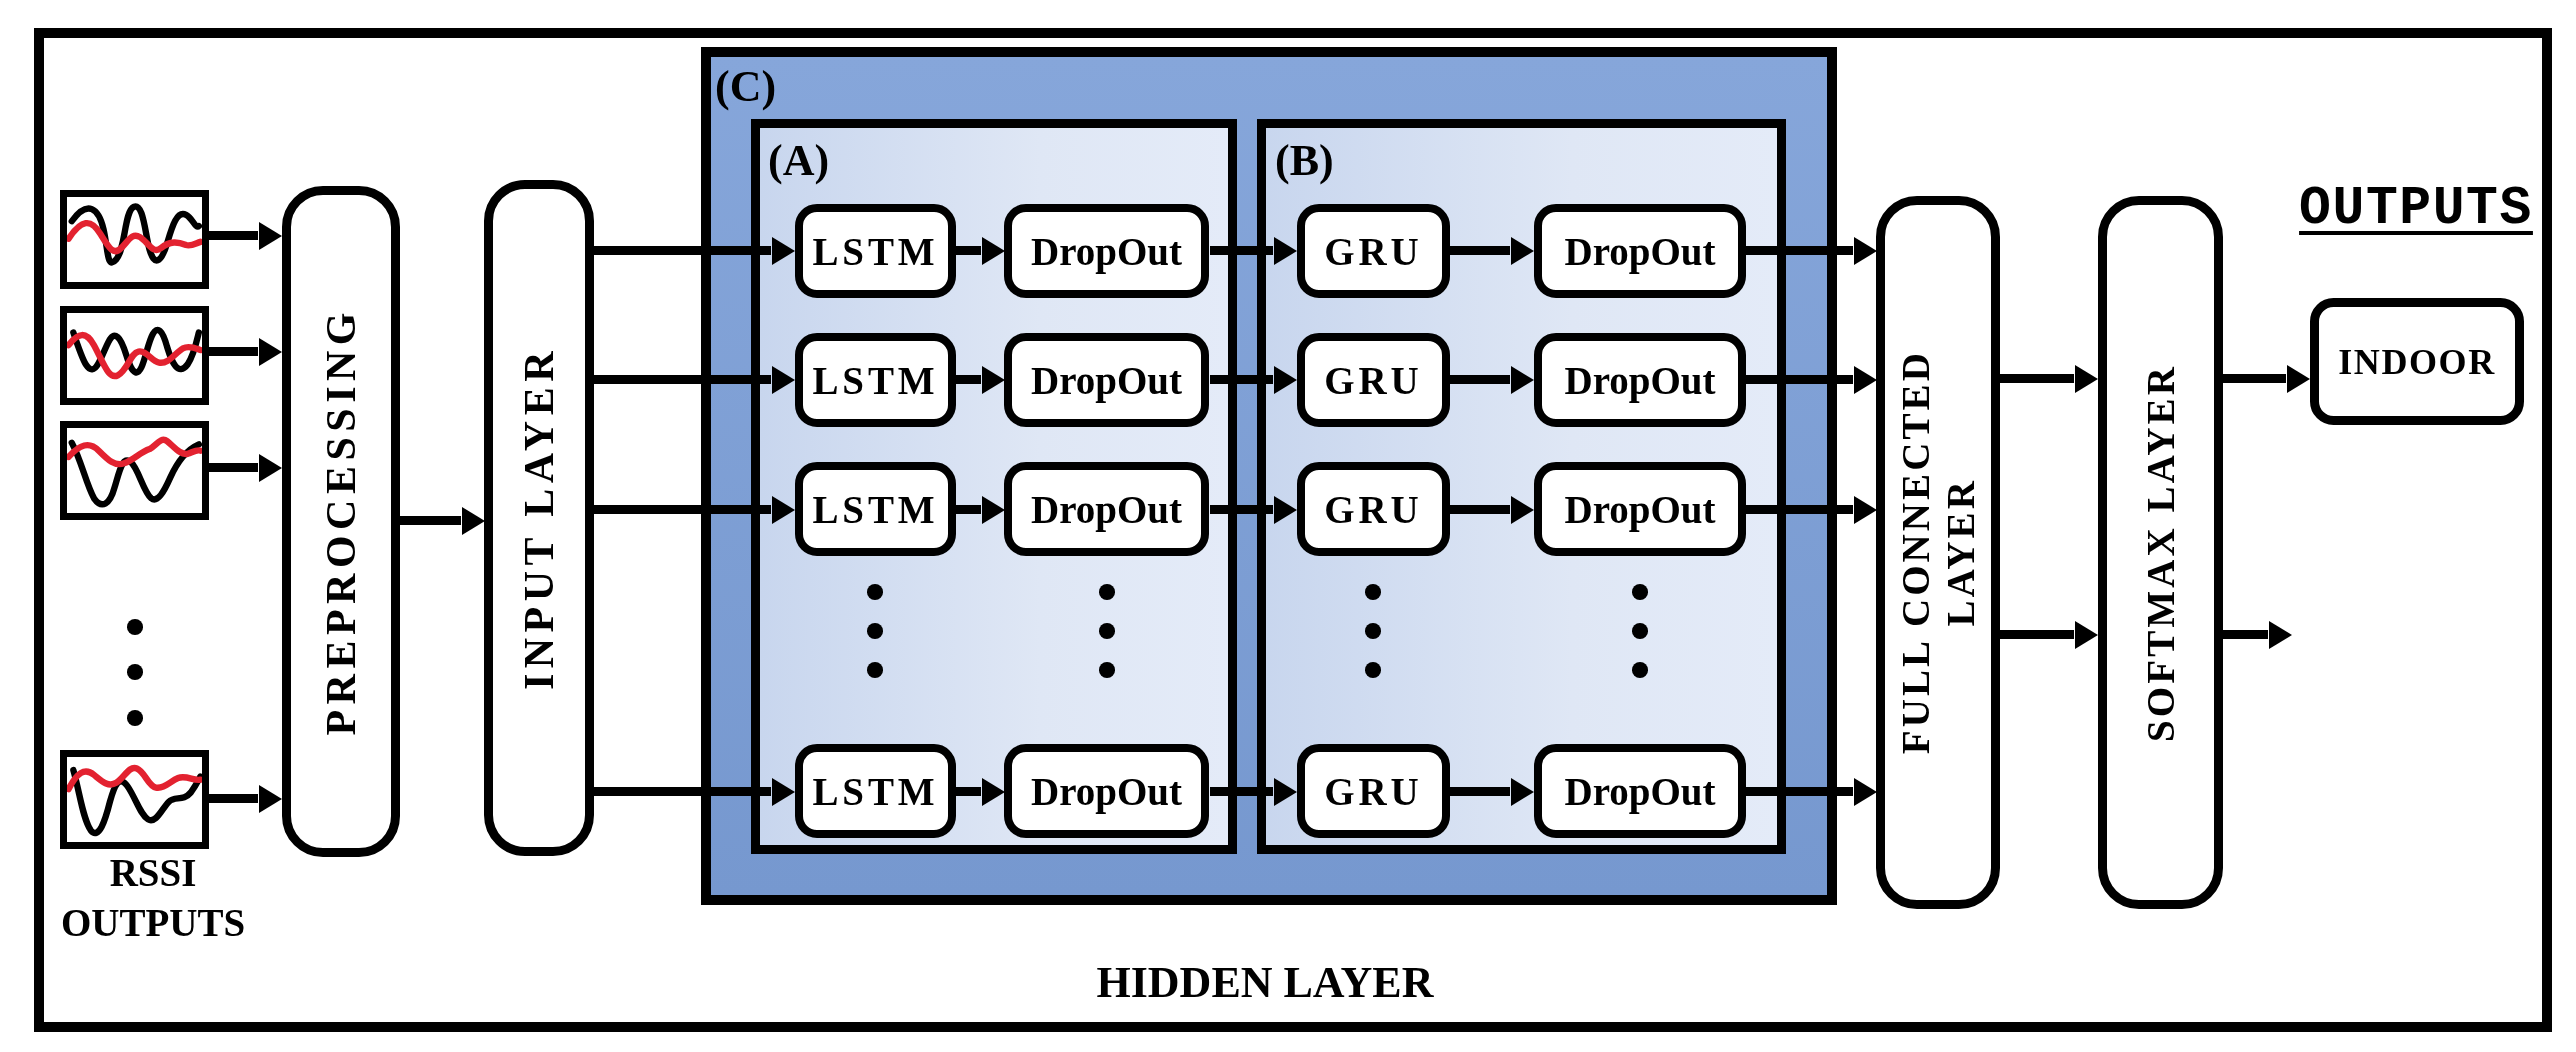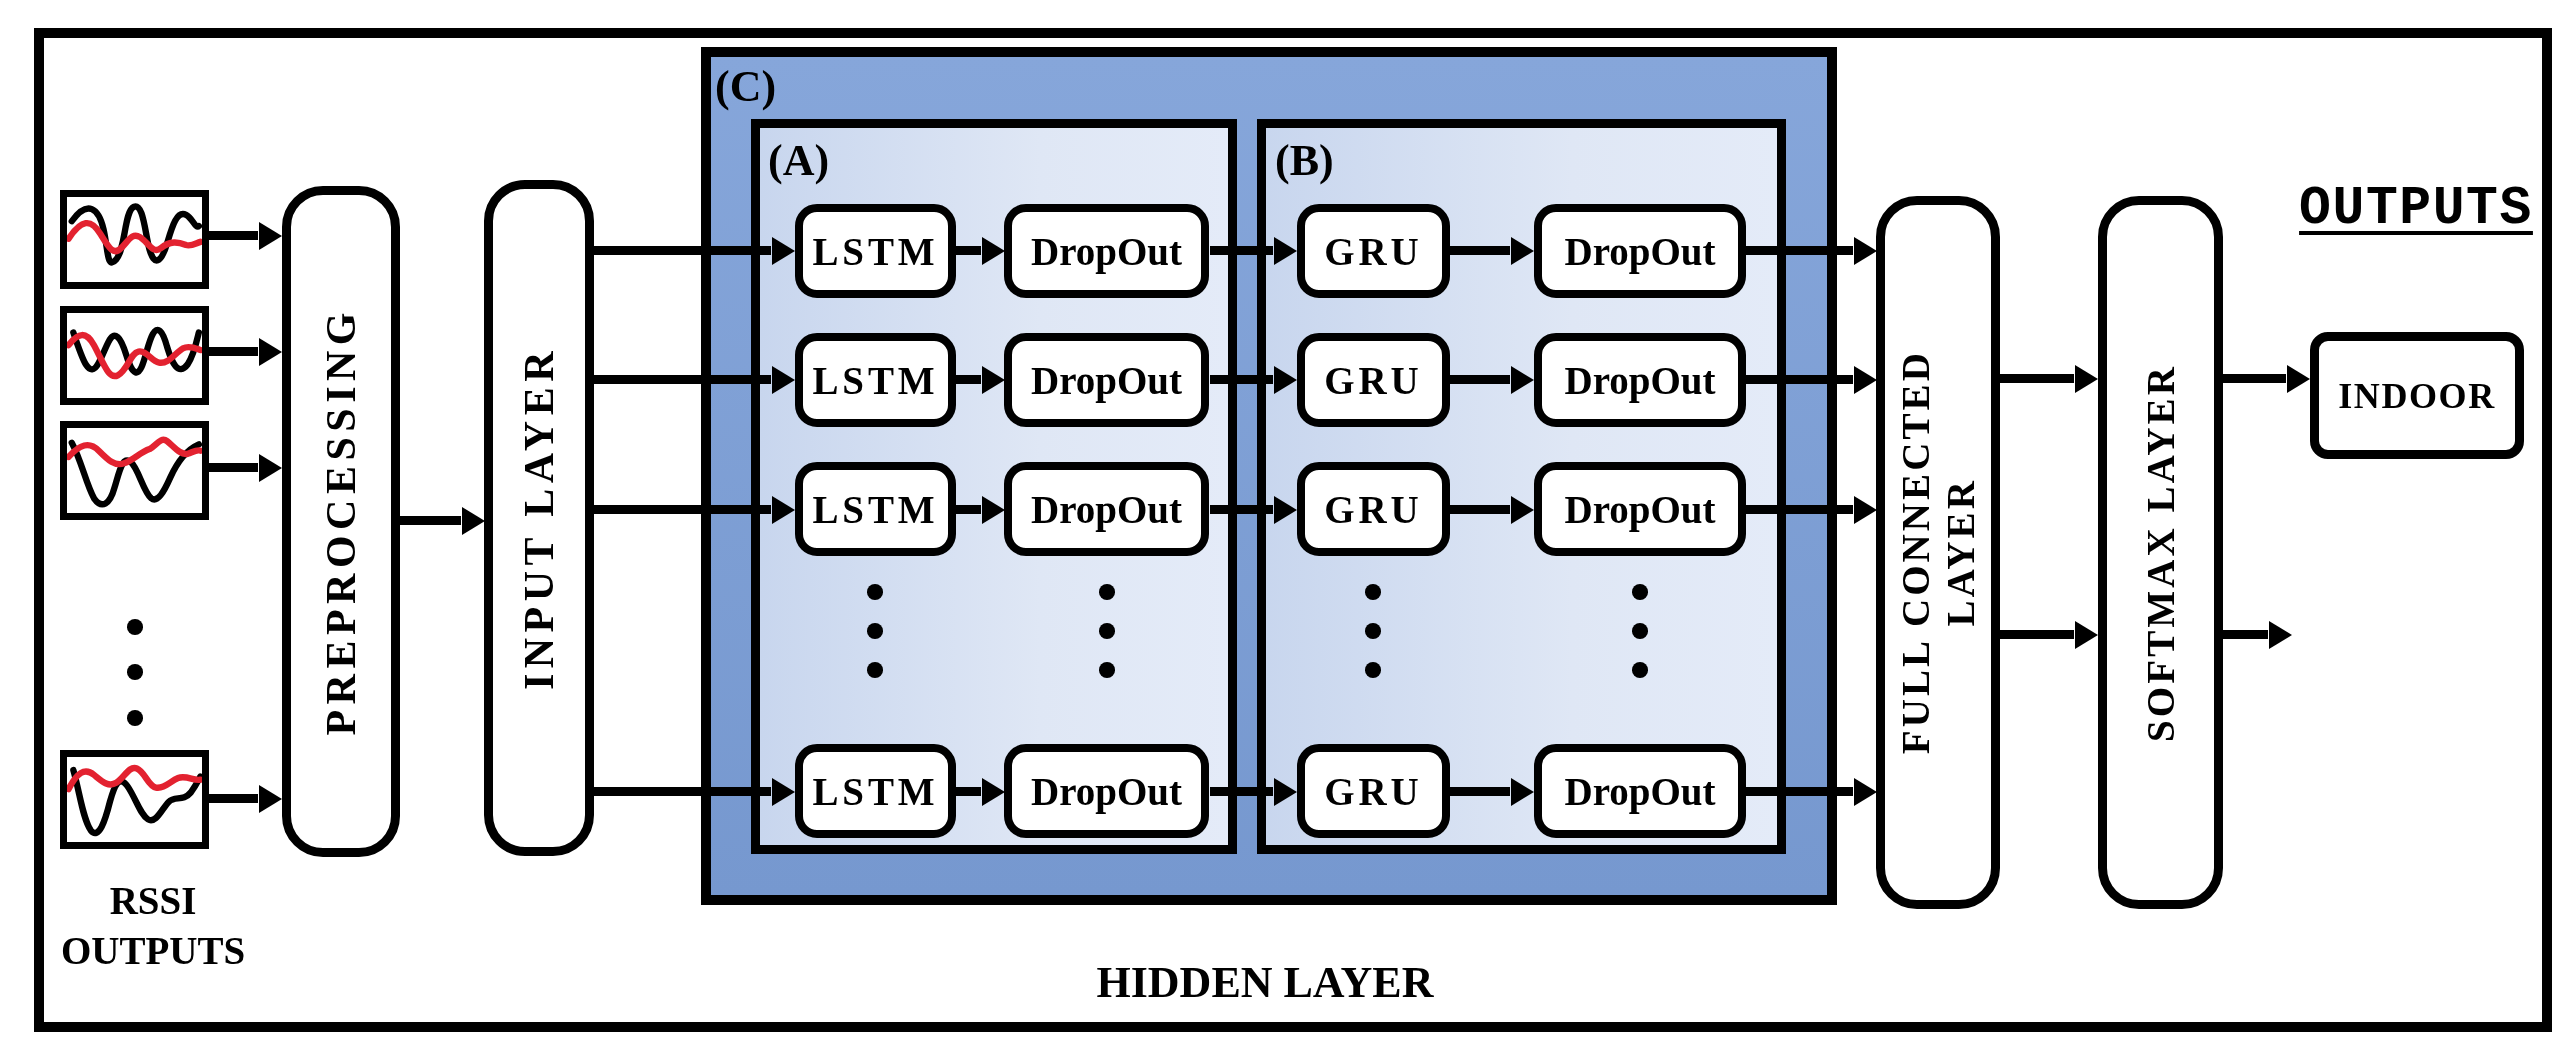--- a/index.html
+++ b/index.html
@@ -69,21 +69,21 @@
     <svg viewBox="0 0 170 106">
       <path d="M8,16 C16,44 20,78 30,92 C40,104 48,80 54,56 C60,34 66,22 76,36 C86,50 92,72 102,78 C112,84 120,64 128,56 C136,48 146,56 156,44 C162,36 166,28 168,24" fill="none" stroke="#000" stroke-width="8" stroke-linecap="round"></path>
       <path d="M2,40 C12,20 22,12 34,22 C44,30 52,38 62,32 C72,26 78,10 88,14 C98,18 102,36 112,38 C122,40 130,30 140,26 C150,22 160,30 168,28" fill="none" stroke="var(--signal-red)" stroke-width="8" stroke-linecap="round"></path>
     </svg>
   </div>
 
   <div class="dot" style="left:127px;top:619px;"></div>
   <div class="dot" style="left:127px;top:664px;"></div>
   <div class="dot" style="left:127px;top:710px;"></div>
 
-  <div class="caption" style="left:23.5px;top:876px;width:259px;font-size:39px;line-height:50px;">
+  <div class="caption" style="left:23.5px;top:848px;width:259px;font-size:39px;line-height:50px;">
     <div>RSSI</div>
     <div>OUTPUTS</div>
   </div>
 
   <div class="vbox" style="left:282px;top:186px;width:118px;height:671px;">
     <div class="vtext">PREPROCESSING</div>
   </div>
 
   <div class="vbox" style="left:484px;top:180px;width:110px;height:676px;">
     <div class="vtext">INPUT LAYER</div>
@@ -169,21 +169,21 @@
     <div class="vtext small">FULL CONNECTED</div>
     <div class="vtext small">LAYER</div>
   </div>
 
   <div class="vbox" style="left:2098px;top:196px;width:125px;height:713px;">
     <div class="vtext small">SOFTMAX LAYER</div>
   </div>
 
   <div class="caption outputs-title" style="left:2294px;top:179px;width:244px;">OUTPUTS</div>
 
-  <div class="outbox" style="left:2310px;top:332px;width:214px;height:127px;border-radius:18px;">
+  <div class="outbox" style="left:2310px;top:298px;width:214px;height:127px;">
     <span>INDOOR</span>
   </div>
 
   <div class="arrow" style="left:209px;top:231px;width:49px;"></div>
   <div class="arrow" style="left:209px;top:347px;width:49px;"></div>
   <div class="arrow" style="left:209px;top:463px;width:49px;"></div>
   <div class="arrow" style="left:209px;top:794px;width:49px;"></div>
 
   <div class="arrow" style="left:399px;top:516px;width:62px;"></div>
 

